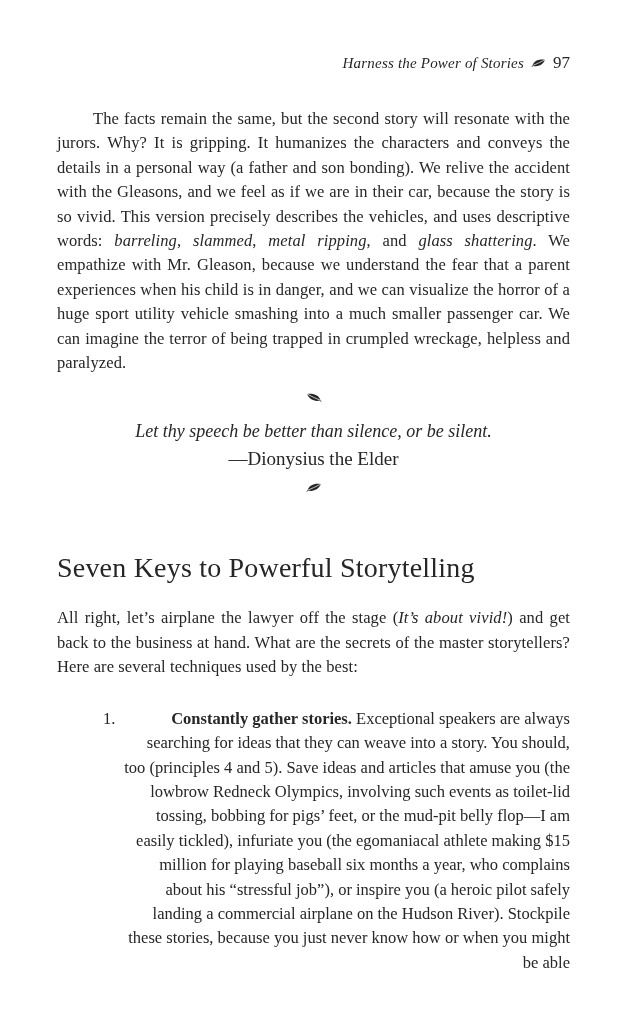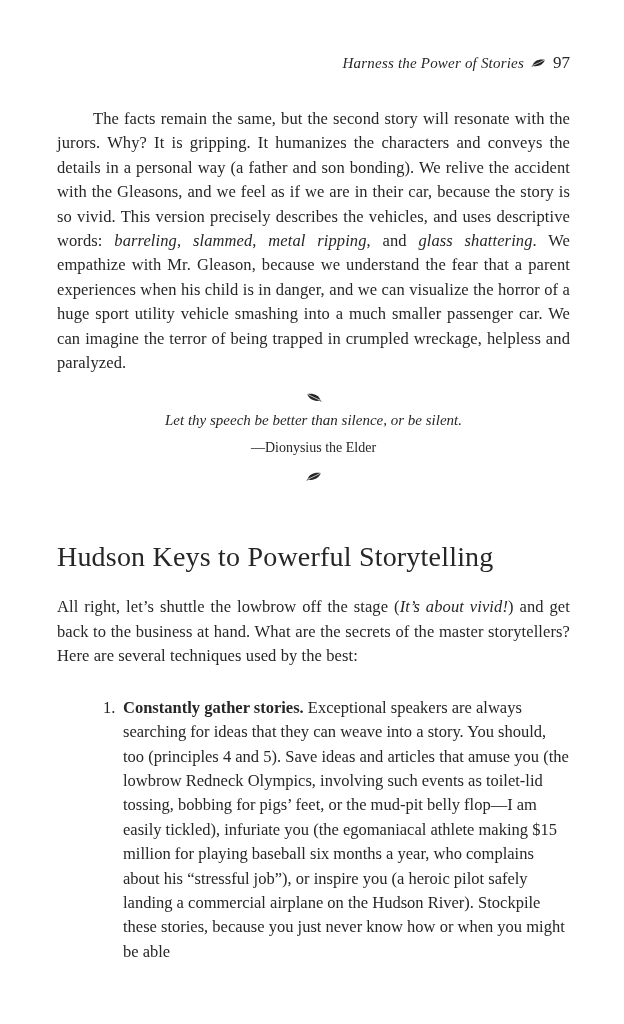--- a/index.html
+++ b/index.html
@@ -52,27 +52,27 @@
     text-indent: 36px;
   }
 
   
   .quote-block {
     margin-top: 14px;
     text-align: center;
   }
   .quote-block .q-orn-top { margin-top: 0; }
   .quote-text {
-    margin-top: 0;
+    margin-top: 11px;
     font-style: italic;
-    font-size: 15px;
+    font-size: 18px;
     line-height: 26px;
   }
   .quote-attrib {
-    font-size: 14px;
+    font-size: 19px;
     line-height: 26px;
     margin-top: 2px;
   }
   .q-orn-bottom { margin-top: 10px; }
 
   
   .section-heading {
     margin-top: 54px;
     font-size: 28px;
     font-weight: normal;
@@ -93,21 +93,21 @@
   }
   .list-item .li-num {
     width: 20px;
     margin-left: 46px;
     flex: none;
     text-align: left;
   }
   .list-item .li-text {
     flex: 1;
     margin-left: 0;
-    text-align: left; 
+    text-align: right; 
   }
 </style>
 </head>
 <body>
 
 <div class="page">
 
   <div class="running-head">
     <span class="rh-title">Harness the Power of Stories</span>
     <span class="ornament">
@@ -134,23 +134,23 @@
     <p class="quote-attrib">—Dionysius the Elder</p>
     <div class="ornament q-orn-bottom">
       <svg width="16" height="11" viewBox="0 0 20 13" aria-hidden="true">
         <path d="M2 10 C3.5 3.5, 11 0.8, 18.5 2.2 C16.5 8.8, 8.5 12.4, 2 10 Z" fill="#262626"></path>
         <path d="M2 10 C7 8, 13 5.2, 18.5 2.2" stroke="#ffffff" stroke-width="0.9" fill="none"></path>
         <path d="M1.2 11.6 C1.8 10.8, 2.2 10.3, 3 9.6" stroke="#262626" stroke-width="1.2" fill="none"></path>
       </svg>
     </div>
   </div>
 
-  <h1 class="section-heading">Hudson Keys to Powerful Storytelling</h1>
+  <h1 class="section-heading">Seven Keys to Powerful Storytelling</h1>
 
-  <p class="para para-intro"><span>All right, let’s shuttle the lowbrow off the stage (</span><span style="font-style: italic;">It’s about vivid!</span><span>) and get back to the business at hand. What are the secrets of the master storytellers? Here are several techniques used by the best:</span></p>
+  <p class="para para-intro"><span>All right, let’s airplane the lawyer off the stage (</span><span style="font-style: italic;">It’s about vivid!</span><span>) and get back to the business at hand. What are the secrets of the master storytellers? Here are several techniques used by the best:</span></p>
 
   <div class="numbered-list">
     <div class="list-item">
       <span class="li-num">1.</span>
       <span class="li-text"><span style="font-weight: bold;">Constantly gather stories.</span><span> Exceptional speakers are always searching for ideas that they can weave into a story. You should, too (principles 4 and 5). Save ideas and articles that amuse you (the lowbrow Redneck Olympics, involving such events as toilet-lid tossing, bobbing for pigs’ feet, or the mud-pit belly flop—I am easily tickled), infuriate you (the egomaniacal athlete making $15 million for playing baseball six months a year, who complains about his “stressful job”), or inspire you (a heroic pilot safely landing a commercial airplane on the Hudson River). Stockpile these stories, because you just never know how or when you might be able</span></span>
     </div>
   </div>
 
 </div>
 

